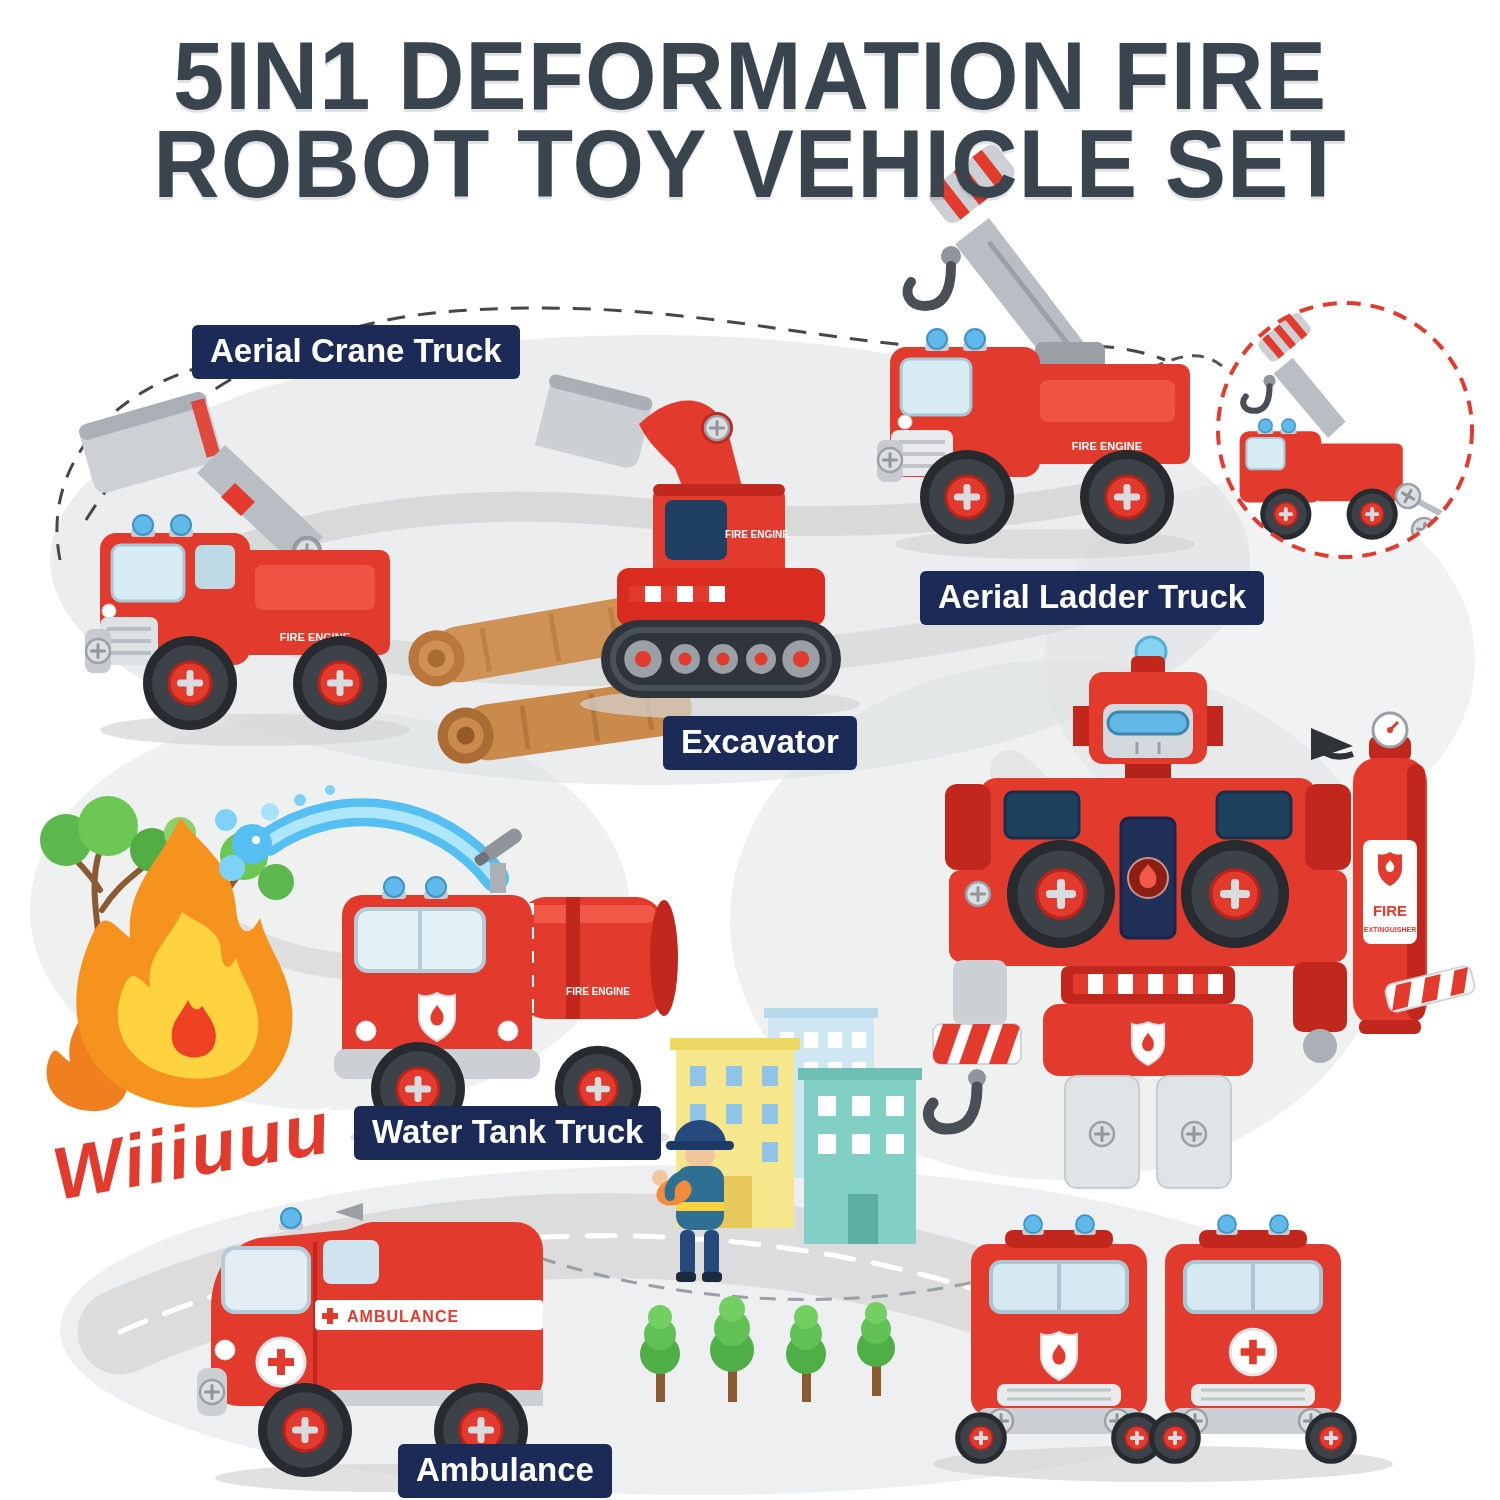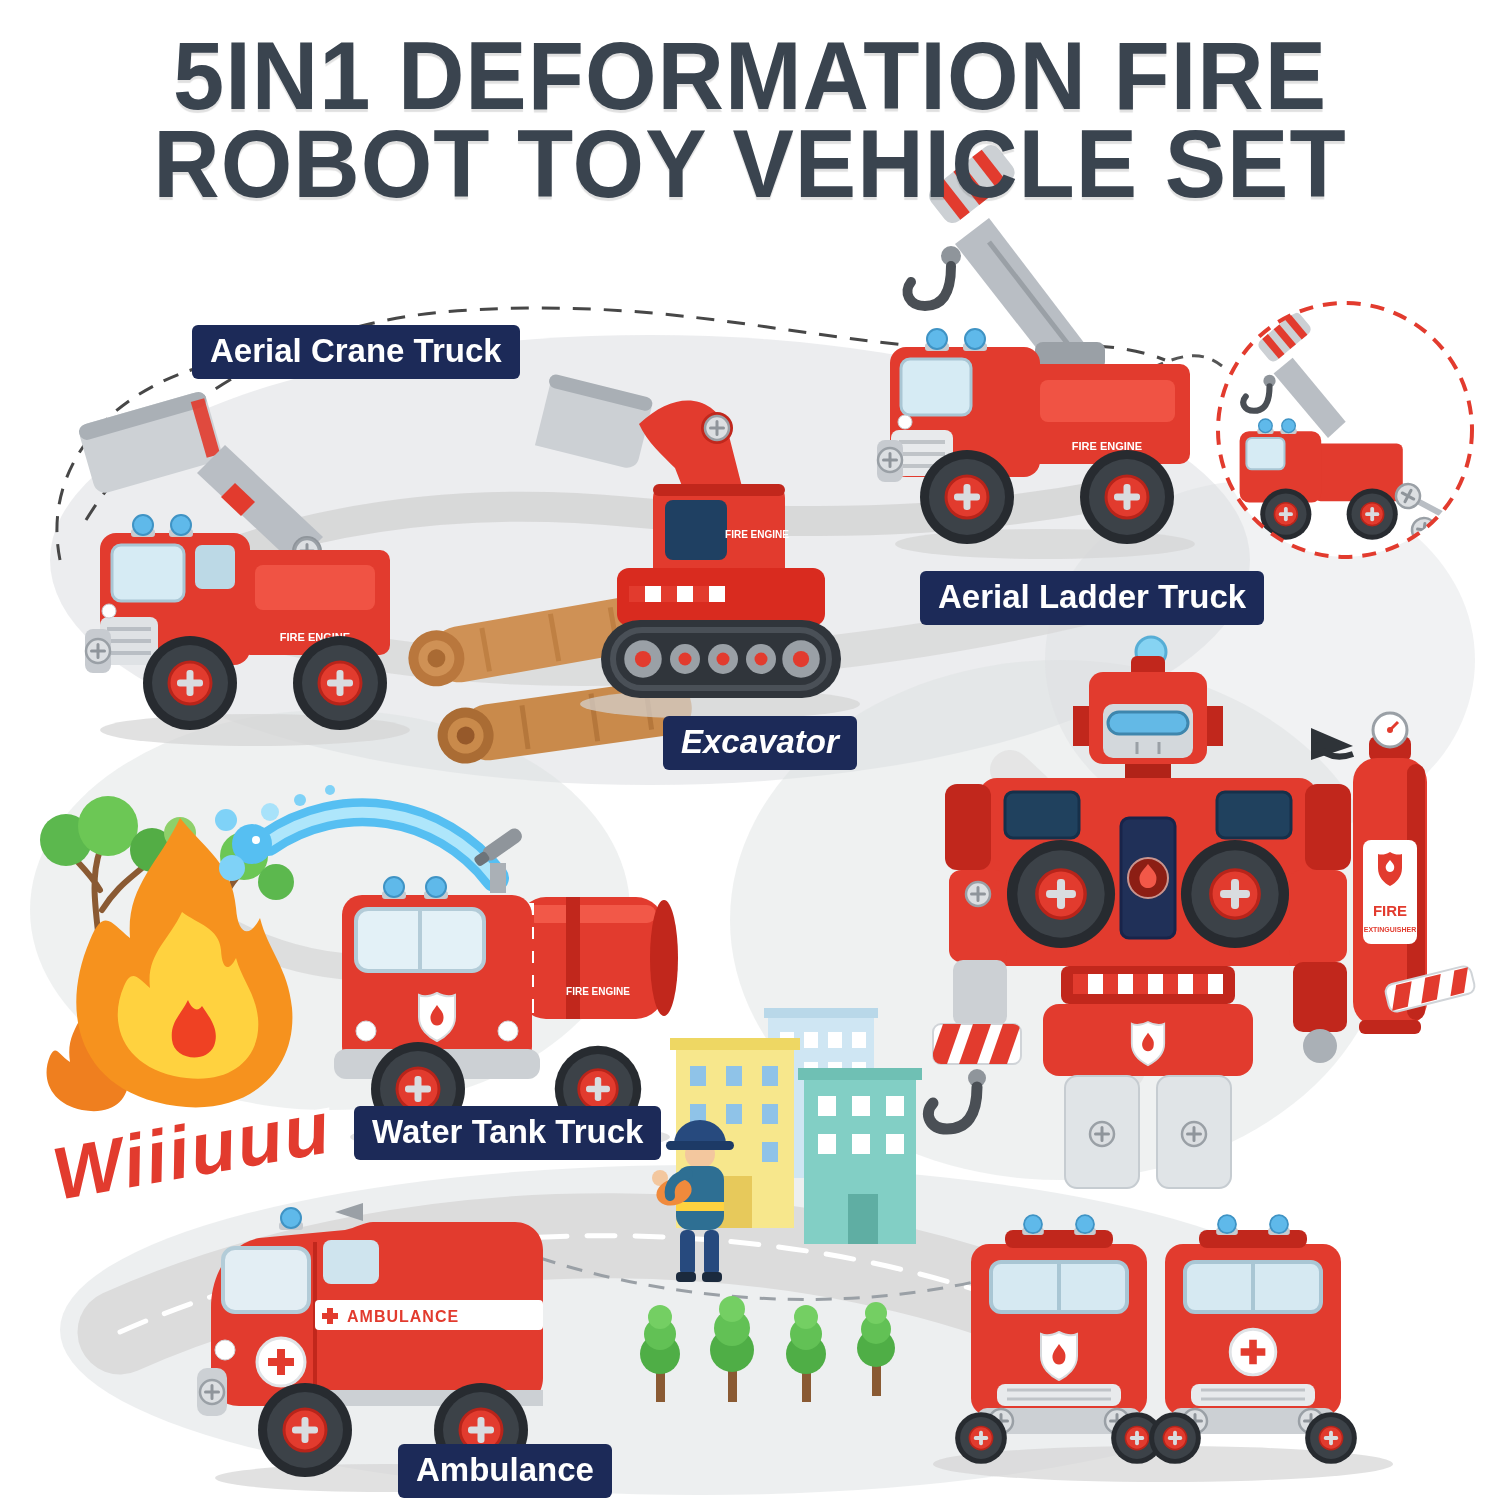--- a/index.html
+++ b/index.html
@@ -496,17 +496,17 @@
   </g>
 
   <text x="58" y="1200" font-size="74" font-weight="bold" font-style="italic" fill="#e23b2e" stroke="#ffffff" stroke-width="10" paint-order="stroke" letter-spacing="2" transform="rotate(-10 58 1200)">Wiiiuuu</text>
 </svg>
 
 <div class="title-line" style="top:30px;">5IN1 DEFORMATION FIRE</div>
 <div class="title-line" style="top:118px;">ROBOT TOY VEHICLE SET</div>
 
 <div class="callout" style="left:192px;top:325px;">Aerial Crane Truck</div>
 <div class="callout" style="left:920px;top:571px;">Aerial Ladder Truck</div>
-<div class="callout" style="left:663px;top:716px;font-style:italic;">Excavator</div>
+<div class="callout" style="left:663px;top:716px;">Excavator</div>
 <div class="callout" style="left:354px;top:1106px;">Water Tank Truck</div>
 <div class="callout" style="left:398px;top:1444px;">Ambulance</div>
 
 </div>
 
 </body></html>

